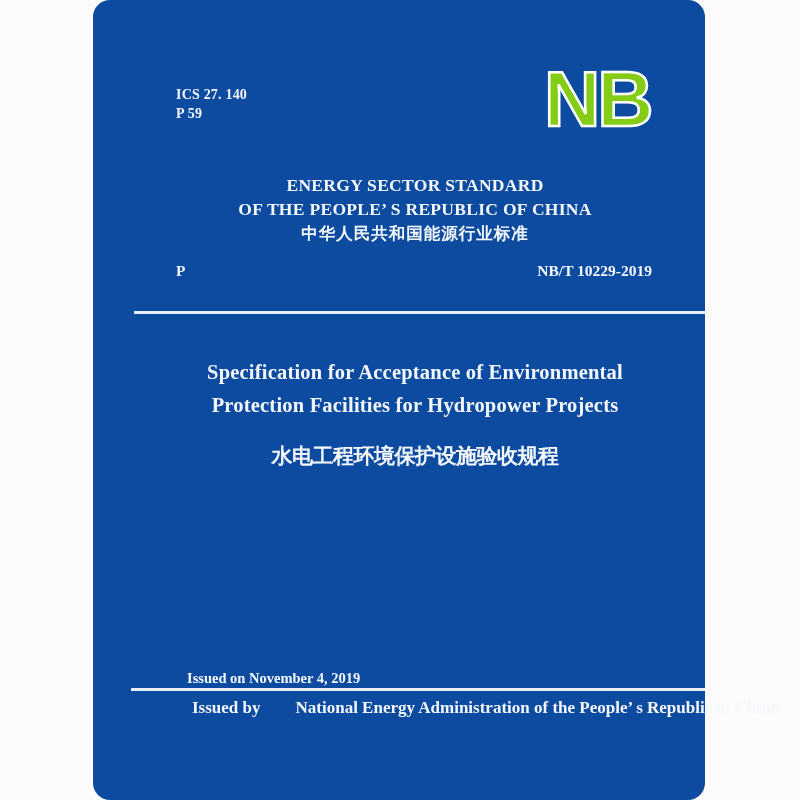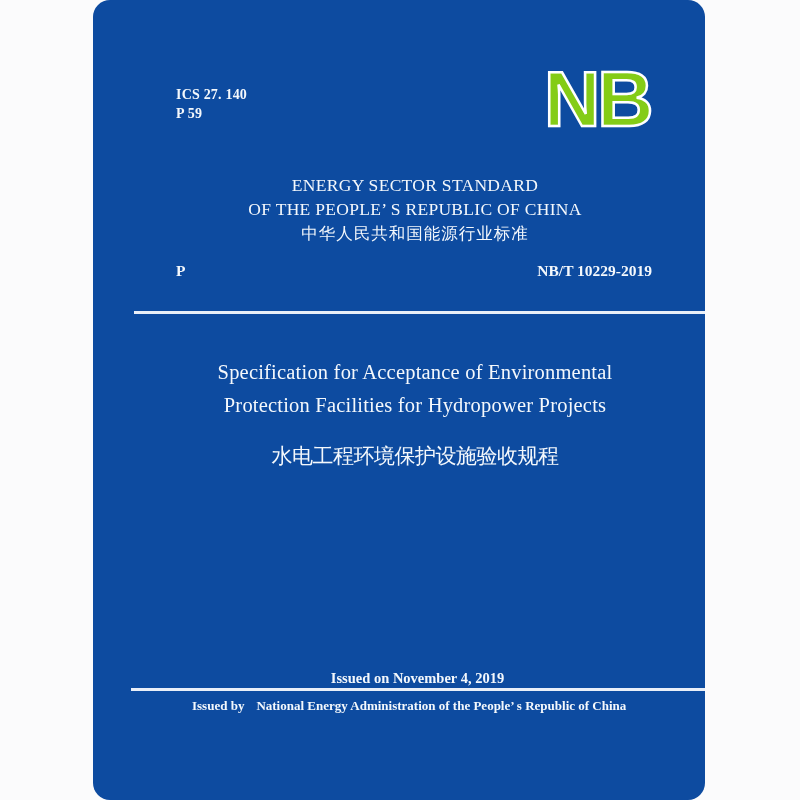--- a/index.html
+++ b/index.html
@@ -38,21 +38,21 @@
     line-height: 78px;
     letter-spacing: -3px;
     color: #84cc16;
     -webkit-text-stroke: 2.5px #ffffff;
   }
 
   .header {
     position: absolute;
     left: 41px; right: 9px; top: 174px;
     text-align: center;
-    font-weight: normal;
+    font-weight: bold;
   }
   .header .en { font-size: 17.5px; line-height: 23.5px; letter-spacing: 0.3px; }
   .header .zh { font-size: 16.5px; line-height: 23px; letter-spacing: 1px; margin-top: 1px; }
 
   .code-row {
     position: absolute;
     left: 83px; right: 53px; top: 262px;
     display: flex; justify-content: space-between; align-items: baseline;
     font-size: 15.5px; font-weight: bold;
   }
@@ -61,37 +61,37 @@
     position: absolute;
     right: 0; background: #e9eff8;
   }
   .rule-top { left: 41px; top: 311px; height: 2.5px; }
   .rule-bottom { left: 38px; top: 688px; height: 3px; }
 
   .title {
     position: absolute;
     left: 41px; right: 9px; top: 356px;
     text-align: center;
-    font-weight: normal;
+    font-weight: bold;
   }
   .title .en { font-size: 20.5px; line-height: 32.5px; letter-spacing: 0.2px; }
   .title .zh { font-size: 21px; line-height: 30px; letter-spacing: -0.5px; margin-top: 20px; }
 
   .dates {
     position: absolute;
     left: 94px; right: 57px; top: 670px;
-    display: flex; justify-content: center; align-items: baseline;
+    display: flex; justify-content: flex-start; align-items: baseline;
     font-size: 14.5px; font-weight: bold;
   }
 
   .issuer {
     position: absolute;
     left: 99px; right: 9px; top: 698px;
-    display: flex; gap: 12px; align-items: flex-end;
-    font-size: 13px; font-weight: bold;
+    display: flex; gap: 35px; align-items: flex-end;
+    font-size: 17px; font-weight: bold;
     white-space: nowrap;
   }
 </style>
 </head>
 <body>
 
 <div class="stage">
   <div class="page">
 
     <div class="ics">

